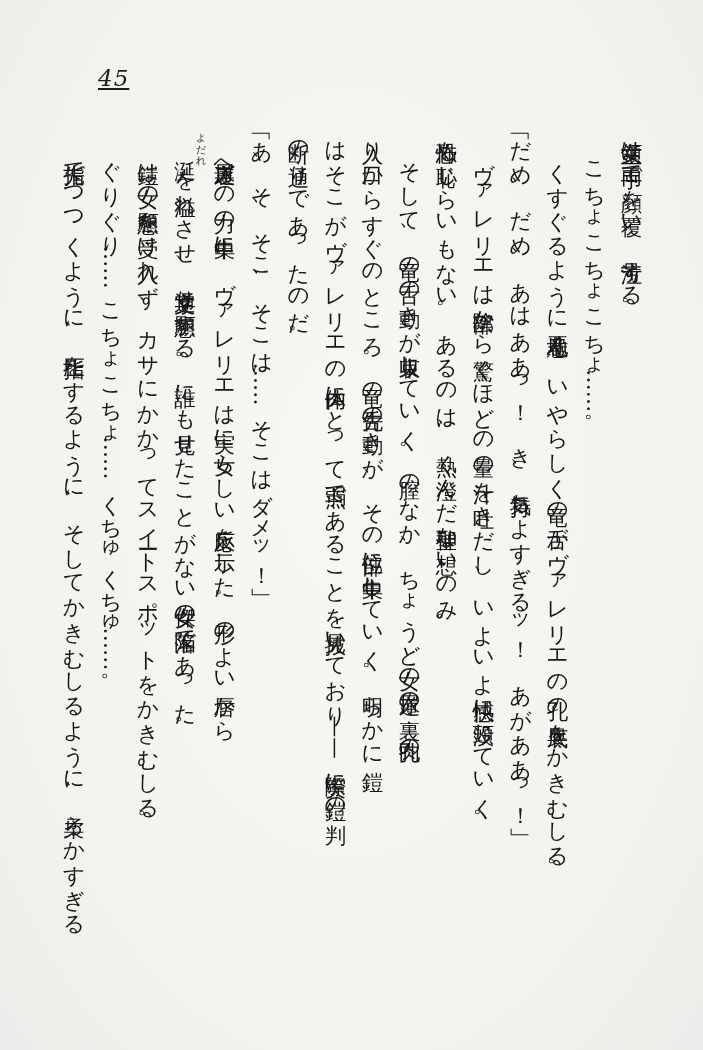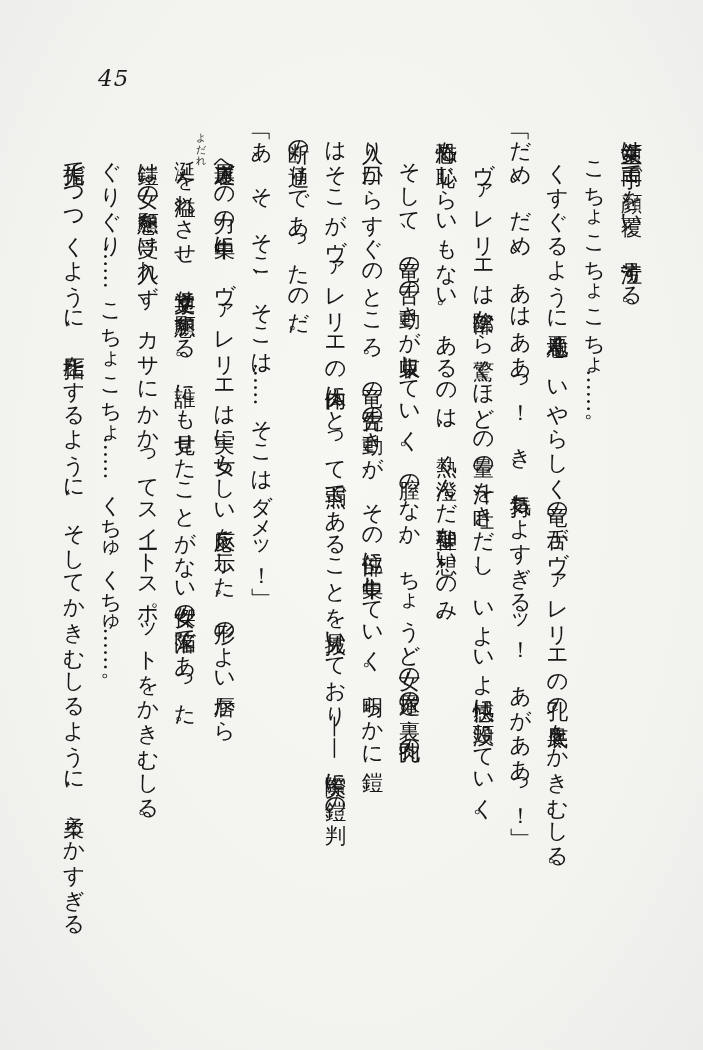--- a/index.html
+++ b/index.html
@@ -19,20 +19,21 @@
     color: #161616;
   }
   .page-number {
     position: absolute;
     top: 65px;
     left: 98px;
     font-style: italic;
     font-size: 23px;
     letter-spacing: 1px;
     color: #1c1c1c;
+    text-decoration: underline;
   }
   .text-block {
     position: absolute;
     top: 126px;
     right: 53px;
     height: 856px;
     writing-mode: vertical-rl;
     text-orientation: mixed;
     font-size: 21.5px;
     letter-spacing: 0;

